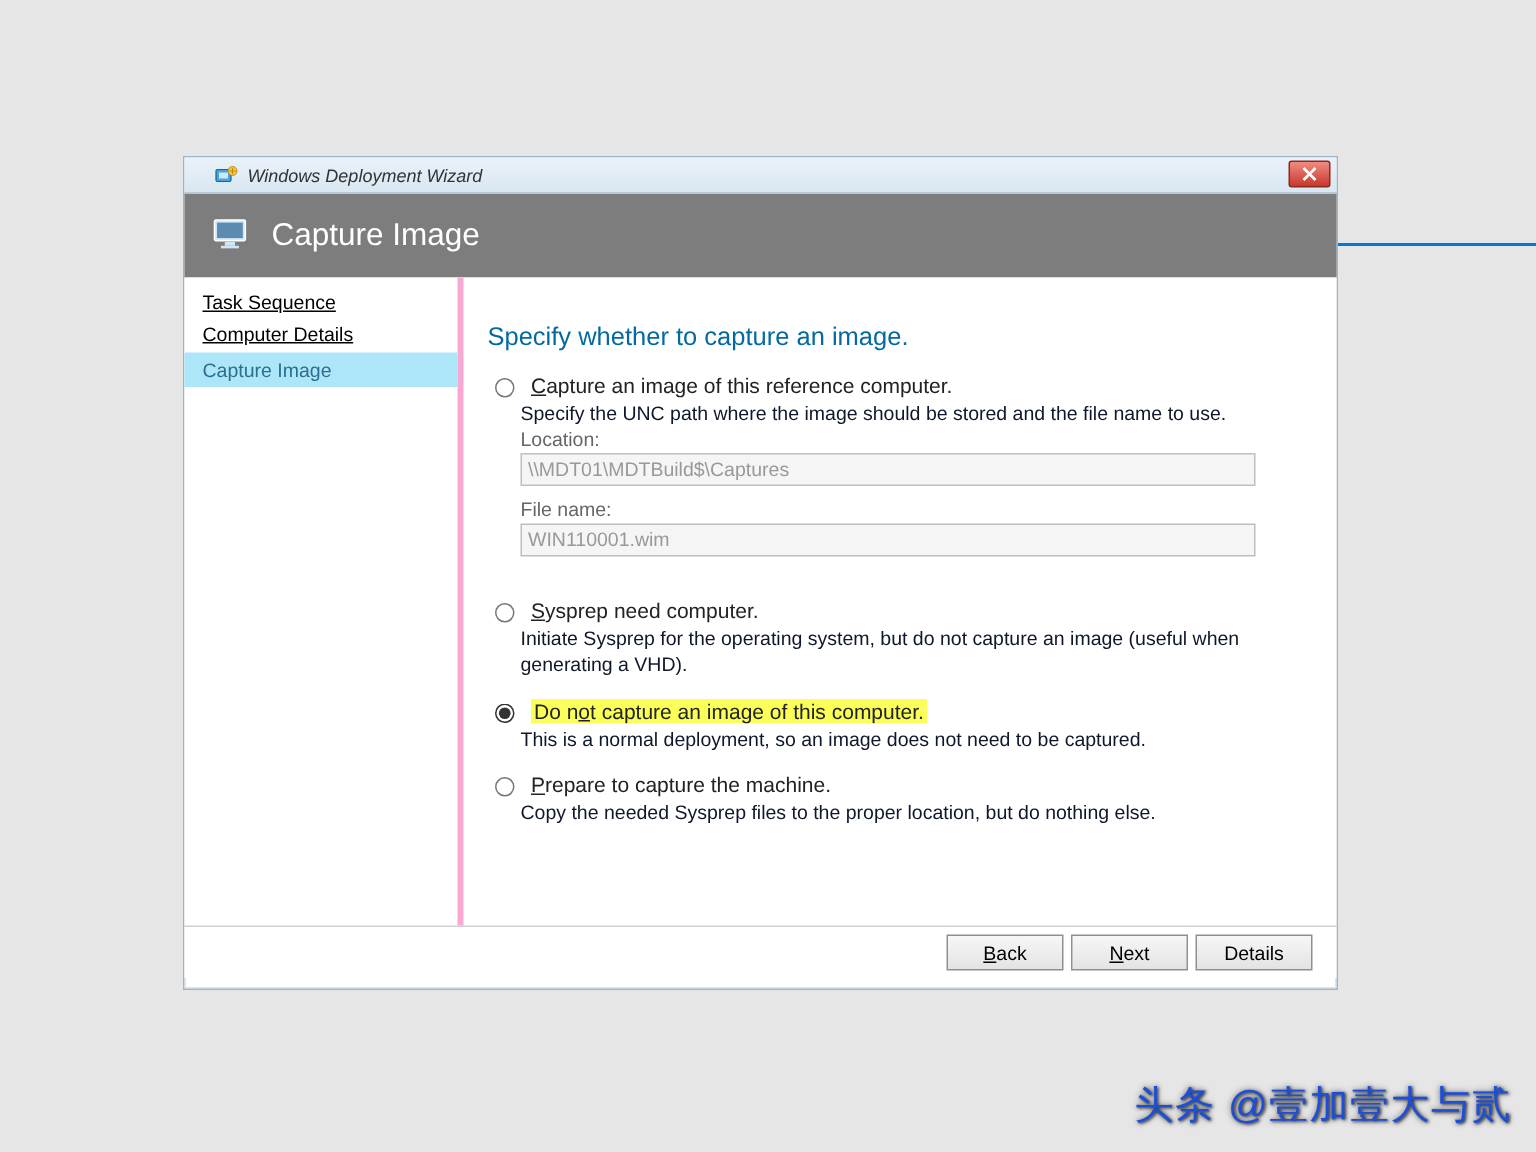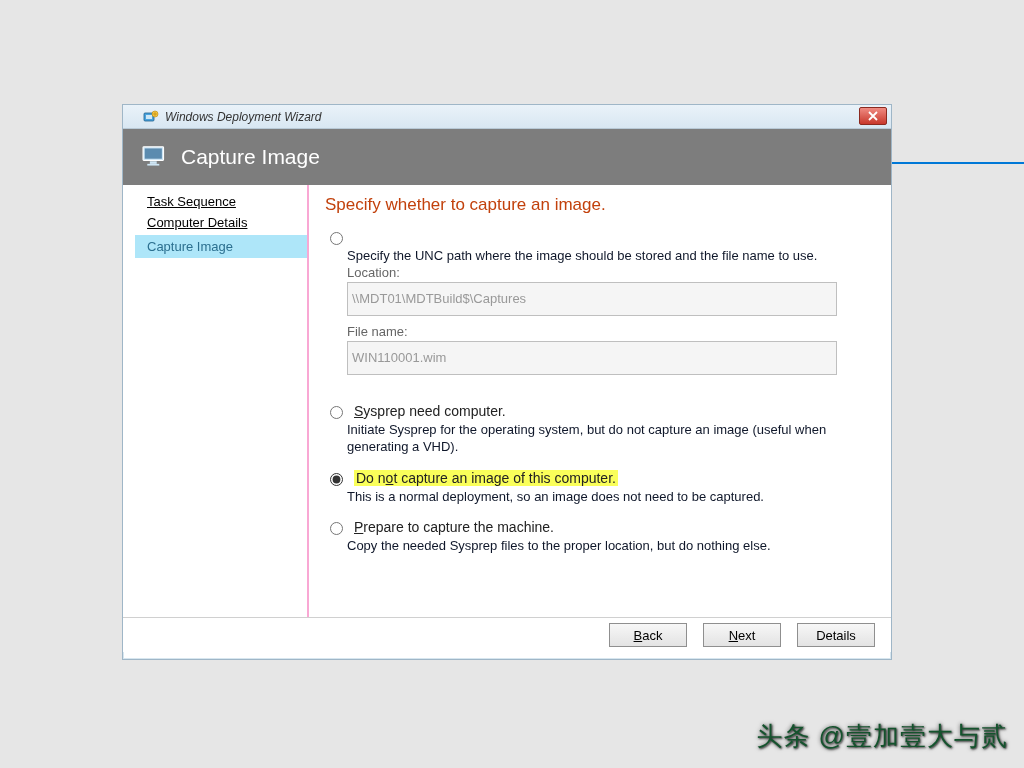--- a/index.html
+++ b/index.html
@@ -70,23 +70,22 @@
     font-weight: 300;
   }
   
   .body {
     display: flex;
     height: calc(100% - 24px - 56px - 42px);
     background: #fff;
   }
   .sidebar {
     width: 186px;
-    border-right: 2px solid #f9a8d4;
+    border-right: 4px solid #f9a8d4;
     padding-top: 6px;
-    padding-left: 12px;
   }
   .side-link {
     padding: 3px 10px 3px 12px;
     font-size: 13px;
     color: #000;
     text-decoration: underline;
     cursor: pointer;
   }
   .side-current {
     padding: 4px 10px 4px 12px;
@@ -94,23 +93,23 @@
     color: #2b6f8f;
     font-size: 13px;
     margin-top: 2px;
   }
   .content {
     flex: 1;
     padding: 10px 22px 10px 16px;
     color: #333;
   }
   .heading {
-    color: #c2410c;
+    color: #0369a1;
     font-size: 17px;
-    margin: 0 0 14px 0;
+    margin: 20px 0 14px 0;
   }
   .option {
     margin-bottom: 14px;
   }
   .opt-row {
     display: flex; align-items: flex-start;
     gap: 8px;
   }
   .opt-row input[type=radio] {
     margin-top: 3px;
@@ -130,59 +129,59 @@
   }
   .fieldgroup {
     margin-left: 22px;
   }
   .fieldlabel {
     font-size: 13px; color: #666;
     margin-bottom: 2px;
   }
   .textfield {
     width: 490px;
-    height: 34px;
+    height: 22px;
     border: 1px solid #bfbfbf;
     background: #f5f5f5;
     color: #999;
     font-size: 13px;
     padding: 0 4px;
   }
   .highlight {
     background: #faff5a;
     padding: 0 2px;
   }
   
   .footer {
     height: 35px;
     border-top: 1px solid #d0d0d0;
     display: flex;
     justify-content: flex-end;
     align-items: center;
-    gap: 16px;
+    gap: 5px;
     padding-right: 16px;
     background: #fff;
   }
   .btn {
     min-width: 78px;
     height: 24px;
     border: 1px solid #8f8f8f;
     background: linear-gradient(#f7f7f7, #e3e3e3);
     font-size: 13px;
     cursor: pointer;
     padding: 0 6px;
   }
   .btn .ul { text-decoration: underline; }
   
   .watermark {
     position: absolute;
     right: 16px; bottom: 14px;
     font-family: "Microsoft YaHei", sans-serif;
     font-size: 26px;
-    color: #14532d;
+    color: #1d4ed8;
     text-shadow: 0 0 4px rgba(0,0,0,.6), 1px 1px 2px rgba(0,0,0,.7);
     letter-spacing: 1px;
   }
 </style>
 </head>
 <body>
 
 <div class="decor-line"></div>
 
 <div class="window">
@@ -223,20 +222,21 @@
       <div class="side-link">Computer Details</div>
       <div class="side-current">Capture Image</div>
     </div>
 
     <div class="content">
       <div class="heading">Specify whether to capture an image.</div>
 
       <div class="option">
         <div class="opt-row">
           <input type="radio" name="capopt" style="">
+          <span class="opt-label"><span class="ul">C</span><span>apture an image of this reference computer.</span></span>
         </div>
         <div class="opt-desc">Specify the UNC path where the image should be stored and the file name to use.</div>
         <div class="fieldgroup">
           <div class="fieldlabel">Location:</div>
           <input class="textfield" disabled="" value="\\MDT01\MDTBuild$\Captures" style="">
           <div style="height:8px"></div>
           <div class="fieldlabel">File name:</div>
           <input class="textfield" disabled="" value="WIN110001.wim" style="">
         </div>
       </div>

